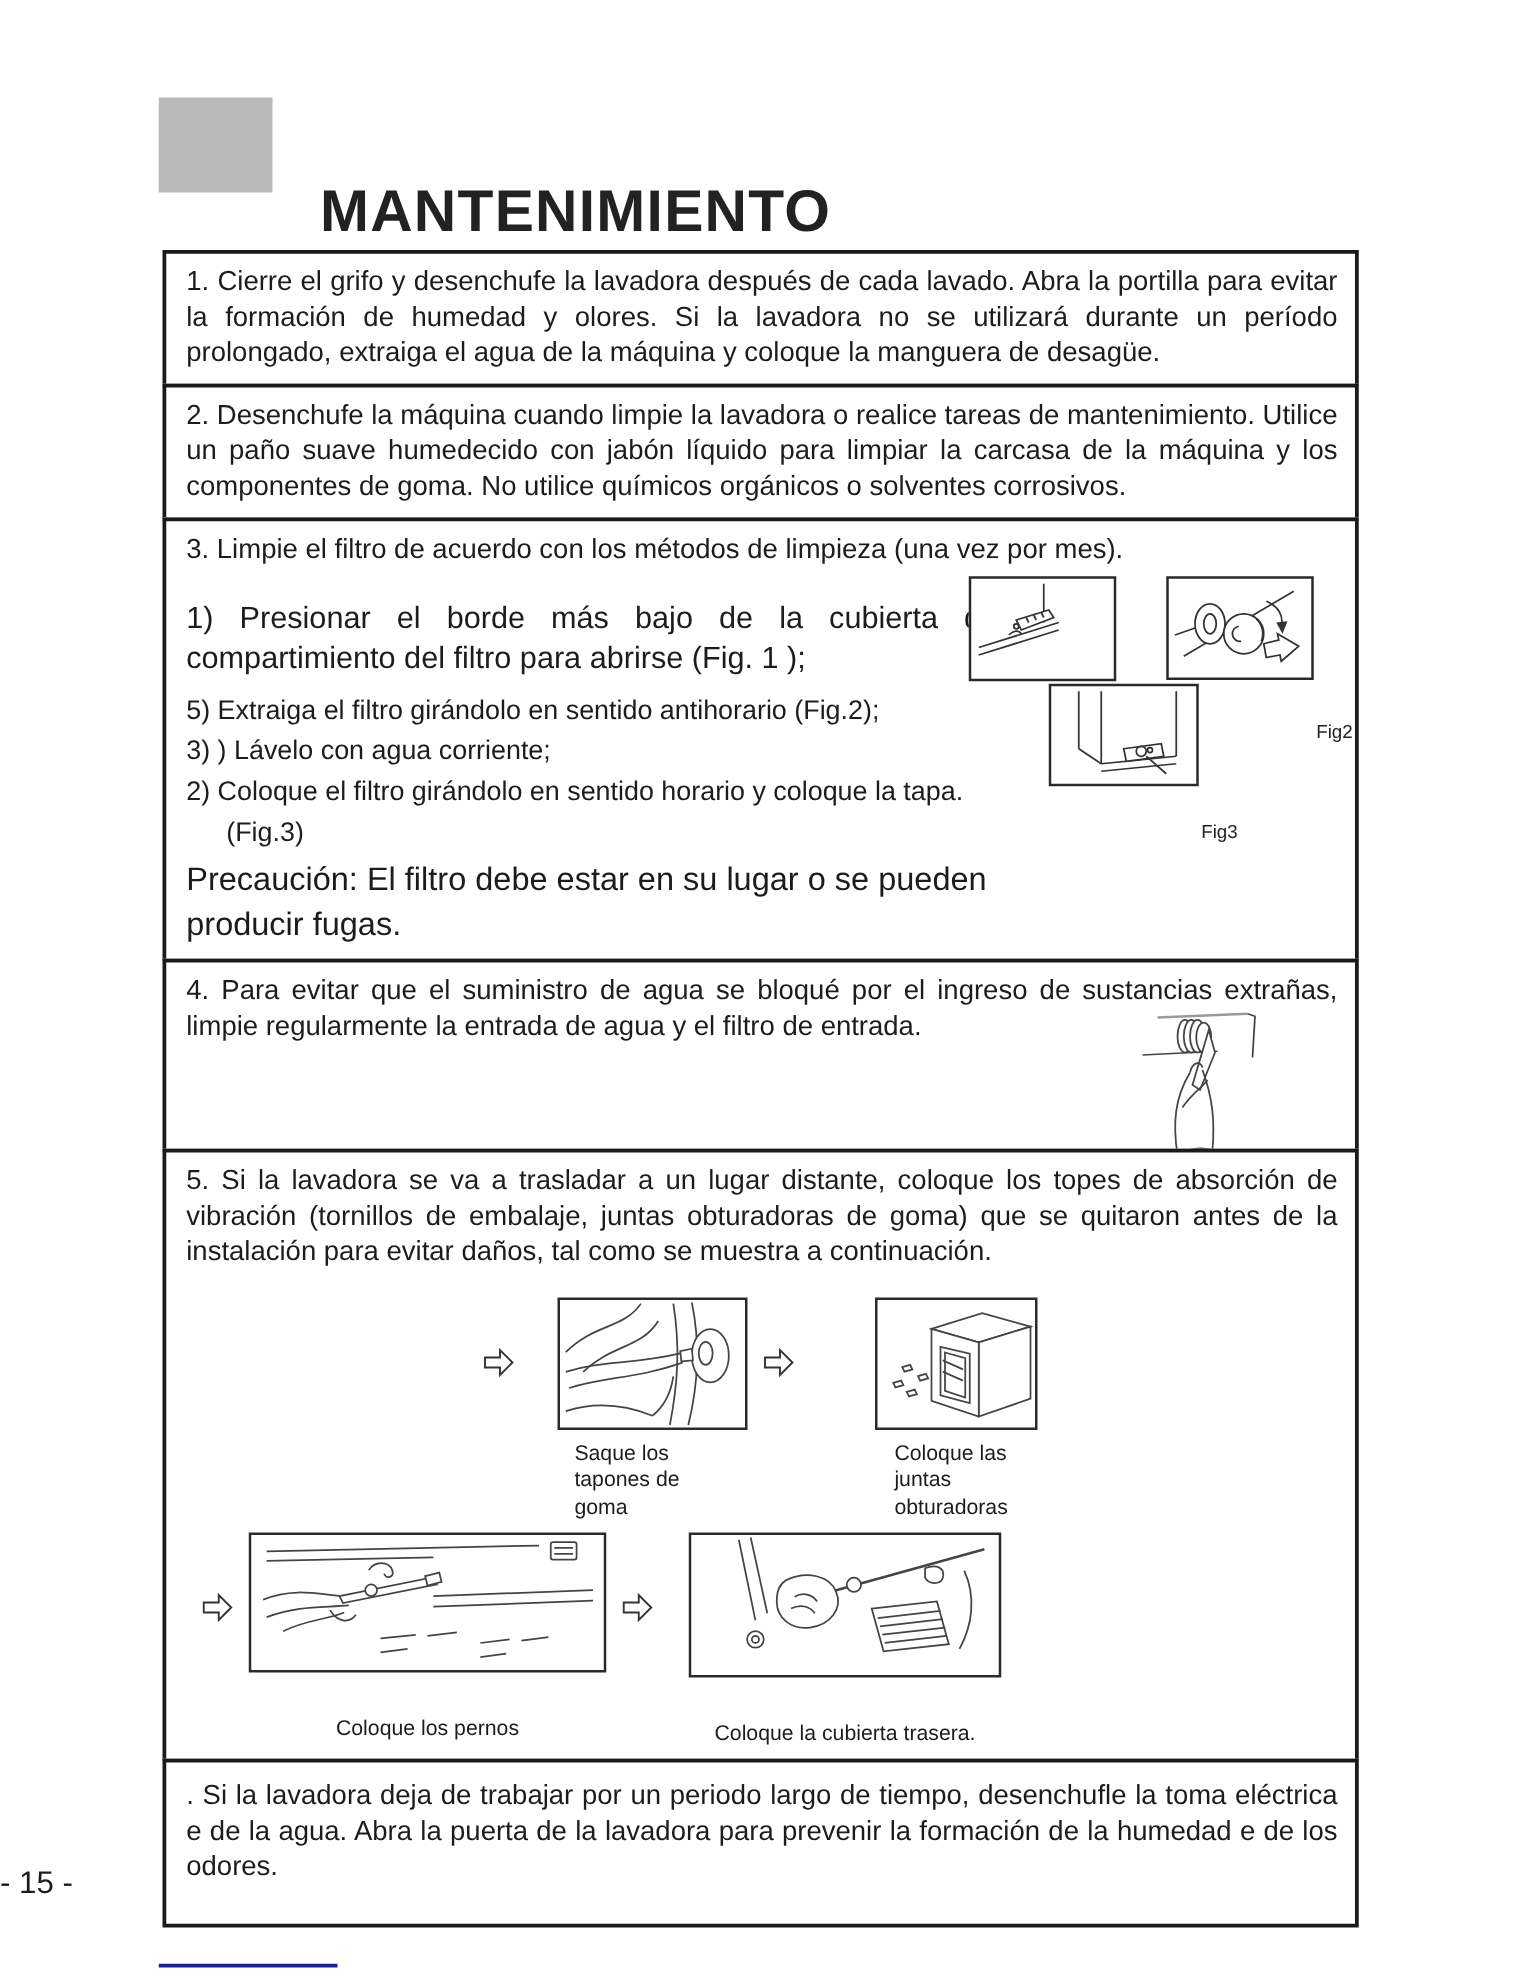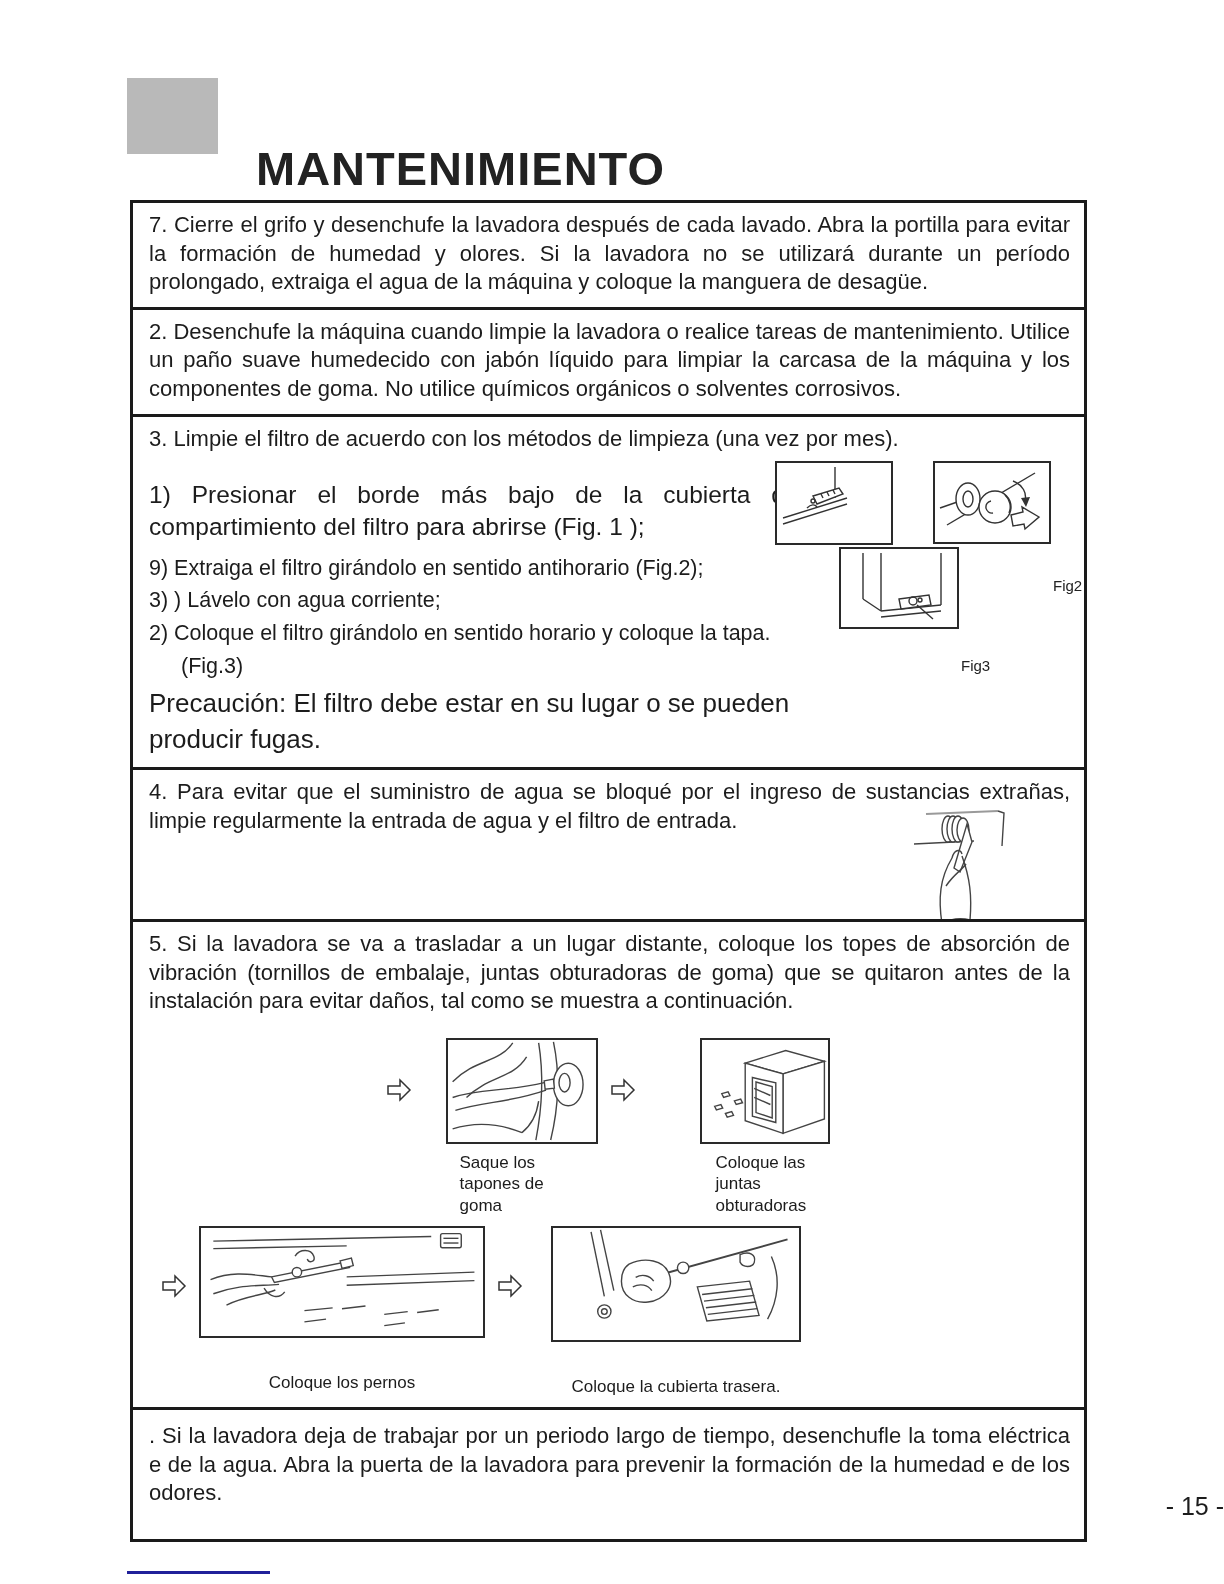--- a/index.html
+++ b/index.html
@@ -57,50 +57,50 @@
   .capB{width:120px;margin-left:14px;}
   .capC{width:130px;margin-left:16px;}
   .capD{text-align:center;margin-top:34px;}
   .capE{text-align:center;margin-top:34px;}
   .arrow-sep{margin:40px 12px 0 12px;flex:0 0 auto;}
   .arrow-sep2{margin:48px 12px 0 12px;flex:0 0 auto;}
   .gapB{margin-left:22px;}
   .gapC{margin-left:52px;}
   .gapE{margin-left:16px;}
   .page-number{
-    position:absolute;left:0;top:1492px;width:100%;text-align:right;
+    position:absolute;left:0;top:1492px;width:100%;text-align:left;
     font-size:25px;color:#1c1c1c;
   }
   .blue-line{position:absolute;left:127px;top:1571px;width:143px;height:3px;background:#20209a;}
   svg{display:block;}
   .lineart path,.lineart line,.lineart polyline,.lineart ellipse,.lineart circle,.lineart polygon,.lineart rect{
     vector-effect:non-scaling-stroke;
   }
 </style>
 </head>
 <body>
 
 <div class="gray-square"></div>
 <h1 class="page-title">MANTENIMIENTO</h1>
 
 <div class="content">
 
   <div class="row r1">
-    <p class="para">7. Cierre el grifo y desenchufe la lavadora después de cada lavado. Abra la portilla para evitar la formación de humedad y olores.  Si la lavadora no se utilizará durante un período prolongado, extraiga el agua de la máquina y coloque la manguera de desagüe.</p>
+    <p class="para">1. Cierre el grifo y desenchufe la lavadora después de cada lavado. Abra la portilla para evitar la formación de humedad y olores.  Si la lavadora no se utilizará durante un período prolongado, extraiga el agua de la máquina y coloque la manguera de desagüe.</p>
   </div>
 
   <div class="row r2">
     <p class="para">2. Desenchufe la máquina cuando limpie la lavadora o realice tareas de mantenimiento. Utilice un paño suave humedecido con jabón líquido para limpiar la carcasa de la máquina y los componentes de goma. No utilice químicos orgánicos o solventes corrosivos.</p>
   </div>
 
   <div class="row r3">
     <p class="para">3. Limpie el filtro de acuerdo con los métodos de limpieza (una vez por mes).</p>
     <div class="steps">
       <p class="step1">1) Presionar el borde más bajo de la cubierta del compartimiento del filtro para abrirse (Fig. 1 );</p>
-      <p class="step">9) Extraiga el filtro girándolo en sentido antihorario (Fig.2);</p>
+      <p class="step">5) Extraiga el filtro girándolo en sentido antihorario (Fig.2);</p>
       <p class="step">3) ) Lávelo con agua corriente;</p>
       <p class="step step-indent">2) Coloque el filtro girándolo en sentido horario y coloque la tapa.  (Fig.3)</p>
       <p class="caution">Precaución: El filtro debe estar en su lugar o se pueden producir fugas.</p>
     </div>
 
     <div class="figbox fig1-box">
       <svg class="lineart" width="110" height="76" viewBox="0 0 110 76" fill="none" stroke="#333" stroke-width="1.4">
         <line x1="6" y1="55" x2="70" y2="35"></line>
         <line x1="6" y1="61" x2="70" y2="41"></line>
         <line x1="58" y1="4" x2="58" y2="35"></line>

